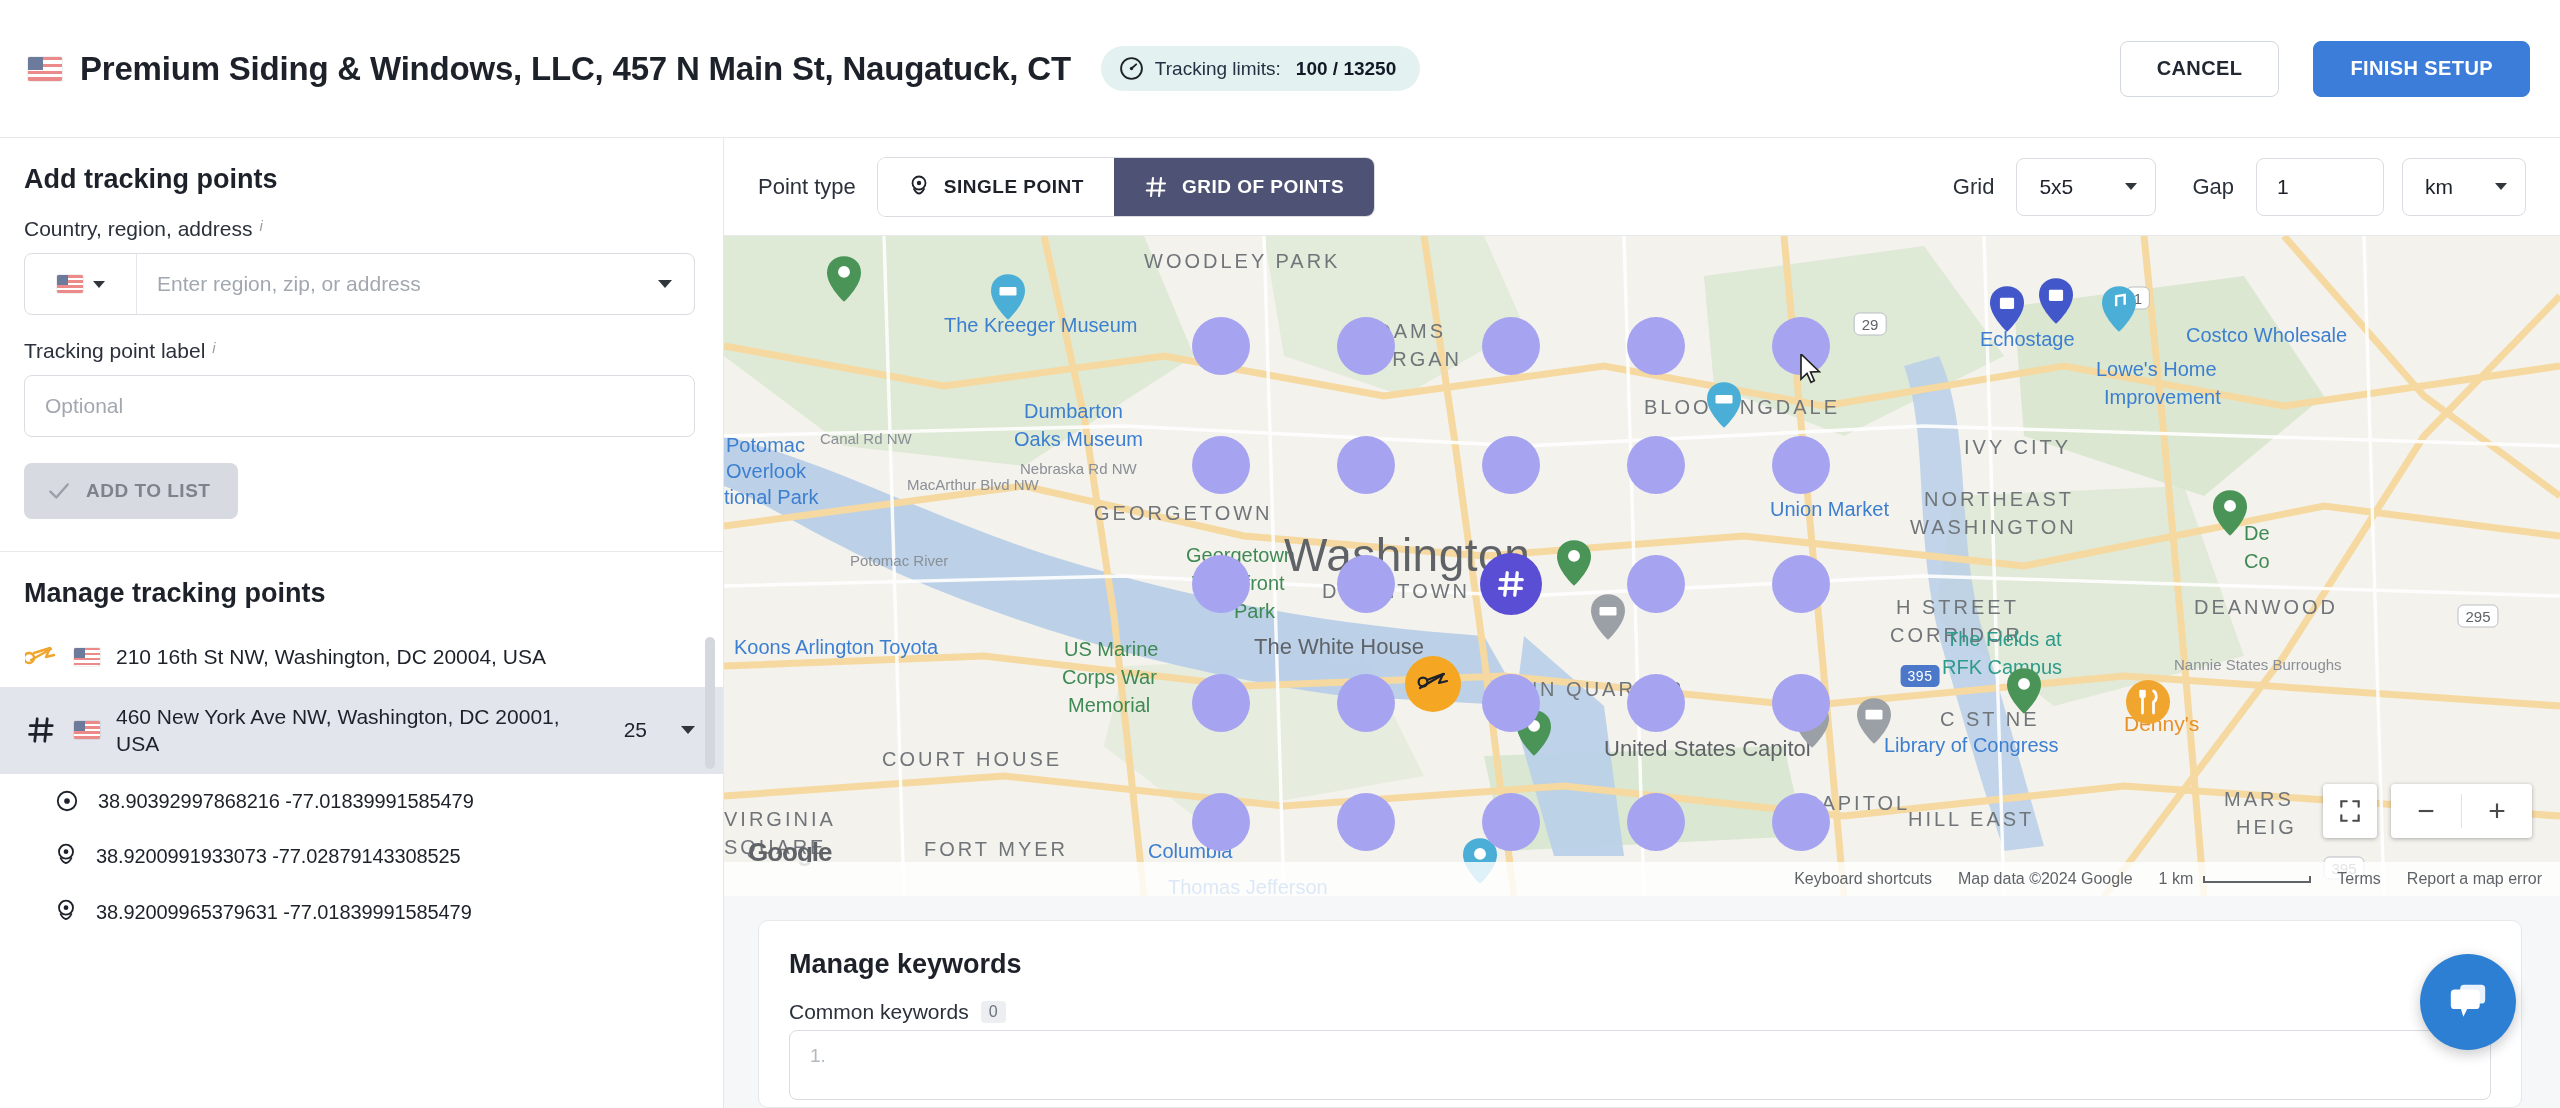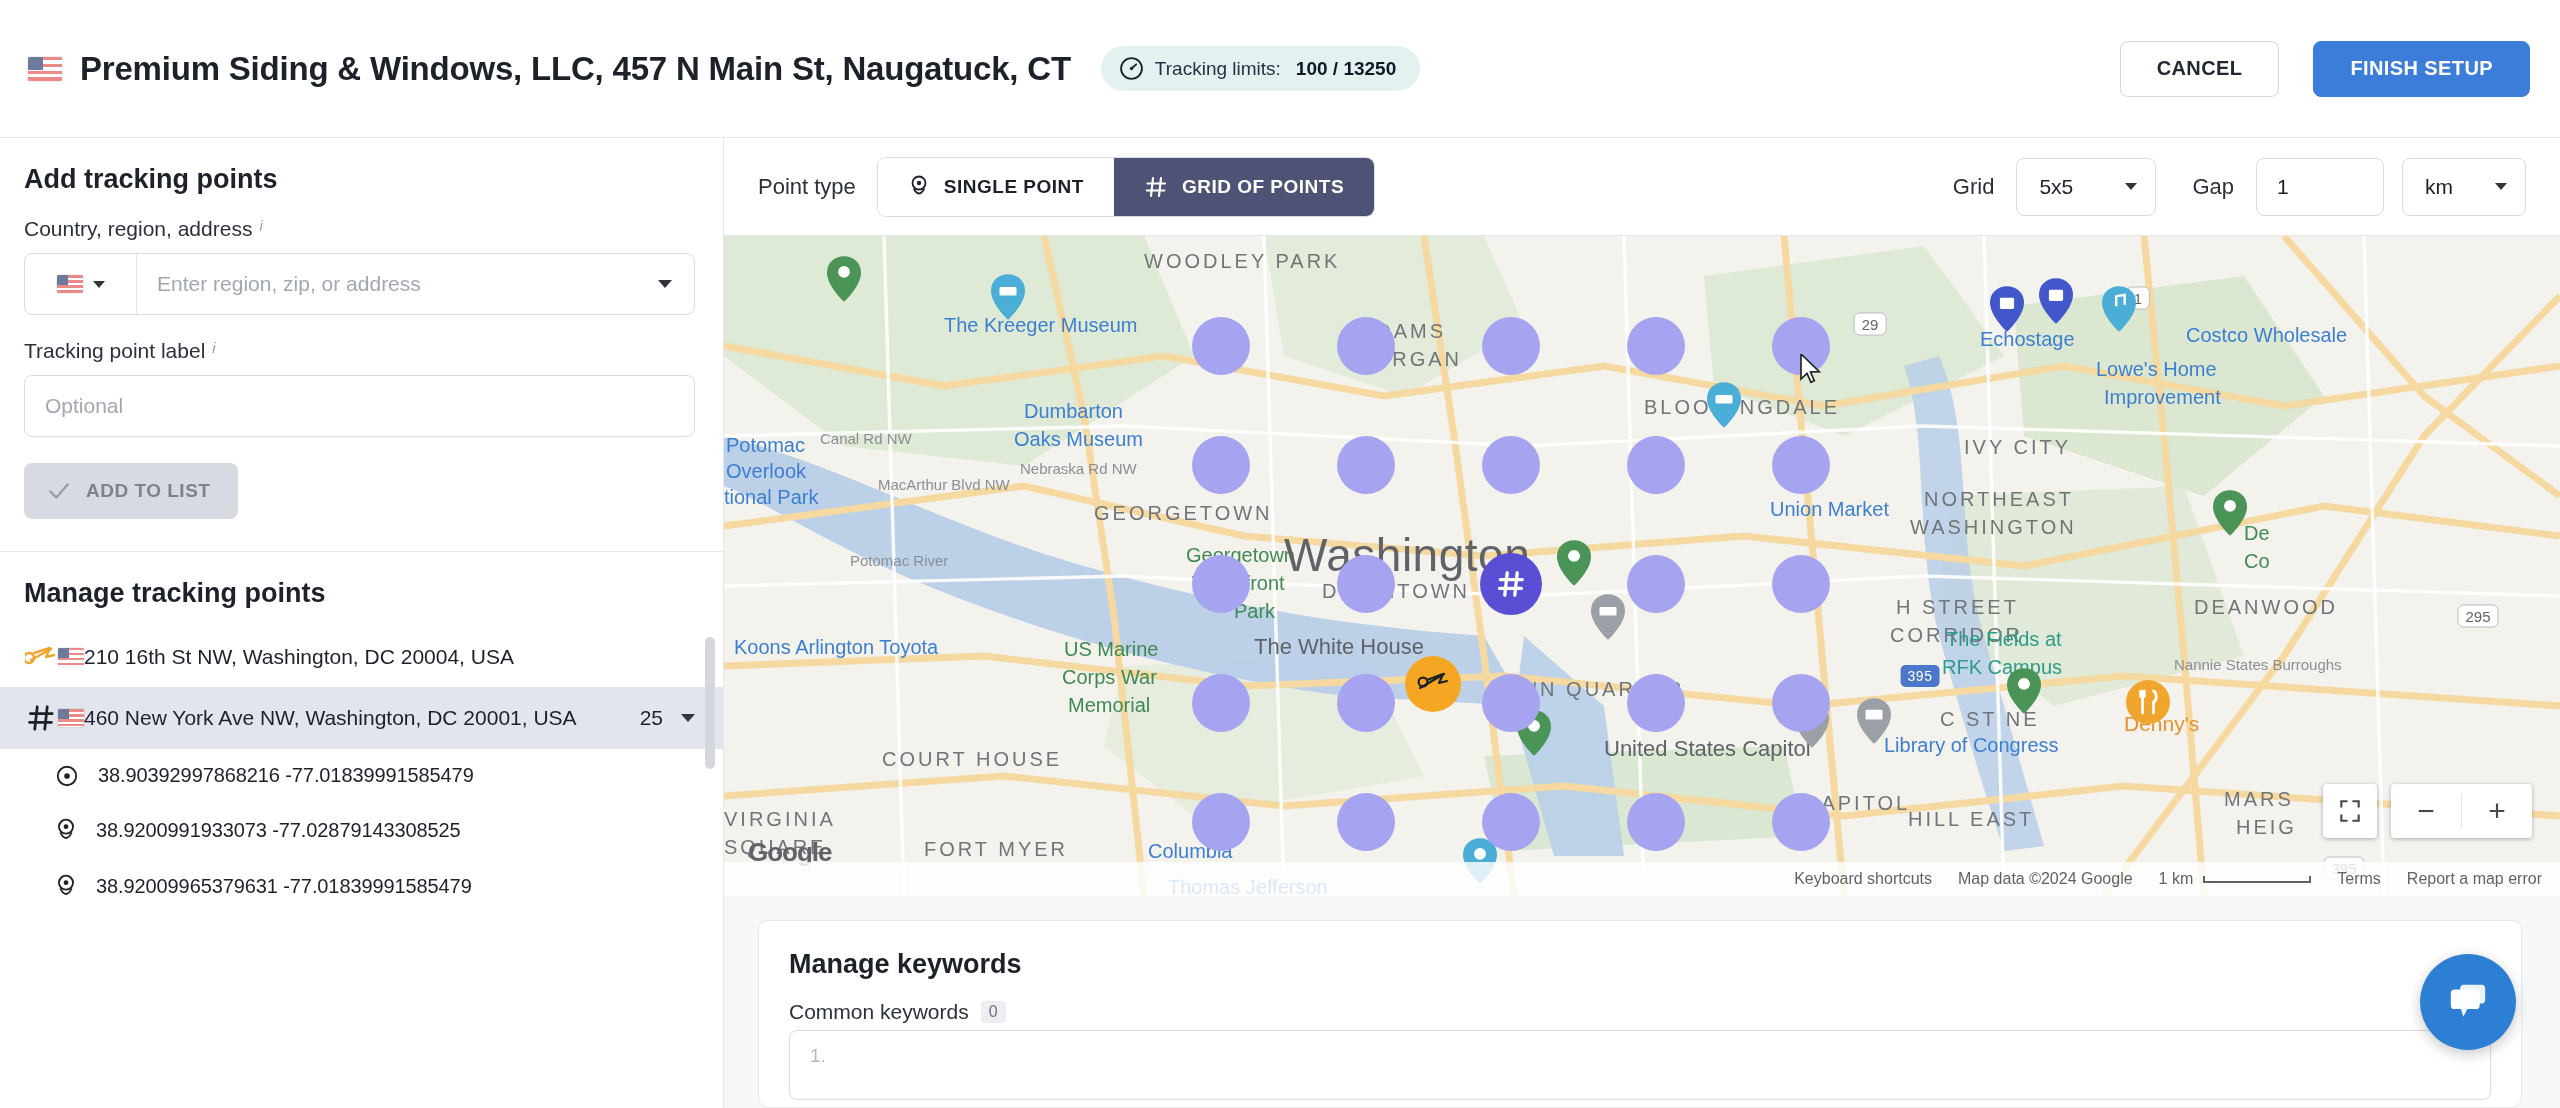--- a/index.html
+++ b/index.html
@@ -124,21 +124,21 @@
     font-weight: 700; letter-spacing: .5px; cursor: pointer;
   }
   .divider { height: 1px; background: #e6e8ec; margin: 32px 0 0 0; }
 
   .manage-title {
     font-size: 27px; font-weight: 700; color: #1d2129;
     padding: 26px 28px 18px 24px;
   }
   .points-list { flex: 1 1 auto; overflow: hidden; position: relative; }
   .point-row {
-    display: flex; align-items: center; gap: 0;
+    display: flex; align-items: center; gap: 16px;
     padding: 16px 28px 16px 24px; cursor: pointer;
   }
   .point-row.selected { background: #e2e5ec; }
   .point-icon { width: 34px; flex: 0 0 34px; display: flex;
     align-items: center; justify-content: center; }
   .point-text { font-size: 21px; color: #1d2129; line-height: 1.32; flex: 1 1 auto; }
   .point-count { font-size: 21px; color: #1d2129; margin-right: 18px; }
   .coord-row {
     display: flex; align-items: center; gap: 18px;
     padding: 14px 28px 14px 54px; cursor: pointer;
@@ -488,21 +488,21 @@
             <div class="maplabel lbl-hood" style="left: 420px; top: 14px;">WOODLEY PARK</div>
             <div class="maplabel lbl-poi-blue" style="left: 220px; top: 78px;">The Kreeger Museum</div>
             <div class="maplabel lbl-poi-blue" style="left: 300px; top: 164px;">Dumbarton</div>
             <div class="maplabel lbl-poi-blue" style="left: 290px; top: 192px;">Oaks Museum</div>
             <div class="maplabel lbl-road" style="left: 296px; top: 224px;">Nebraska Rd NW</div>
             <div class="maplabel lbl-hood" style="left: 370px; top: 266px;">GEORGETOWN</div>
             <div class="maplabel lbl-poi-green" style="left: 462px; top: 308px;">Georgetown</div>
             <div class="maplabel lbl-poi-green" style="left: 468px; top: 336px;">Waterfront</div>
             <div class="maplabel lbl-poi-green" style="left: 510px; top: 364px;">Park</div>
             <div class="maplabel lbl-road" style="left: 126px; top: 316px;">Potomac River</div>
-            <div class="maplabel lbl-road" style="left: 154px; top: 240px;">MacArthur Blvd NW</div>
+            <div class="maplabel lbl-road" style="left: 183px; top: 240px;">MacArthur Blvd NW</div>
             <div class="maplabel lbl-road" style="left: 96px; top: 194px;">Canal Rd NW</div>
             <div class="maplabel lbl-poi-blue" style="left: 2px; top: 198px;">Potomac</div>
             <div class="maplabel lbl-poi-blue" style="left: 2px; top: 224px;">Overlook</div>
             <div class="maplabel lbl-poi-blue" style="left: 0px; top: 250px;">tional Park</div>
             <div class="maplabel lbl-poi-blue" style="left: 10px; top: 400px;">Koons Arlington Toyota</div>
             <div class="maplabel lbl-poi-green" style="left: 340px; top: 402px;">US Marine</div>
             <div class="maplabel lbl-poi-green" style="left: 338px; top: 430px;">Corps War</div>
             <div class="maplabel lbl-poi-green" style="left: 344px; top: 458px;">Memorial</div>
             <div class="maplabel lbl-gray" style="left: 530px; top: 398px;">The White House</div>
             <div class="maplabel lbl-hood" style="left: 158px; top: 512px;">COURT HOUSE</div>

